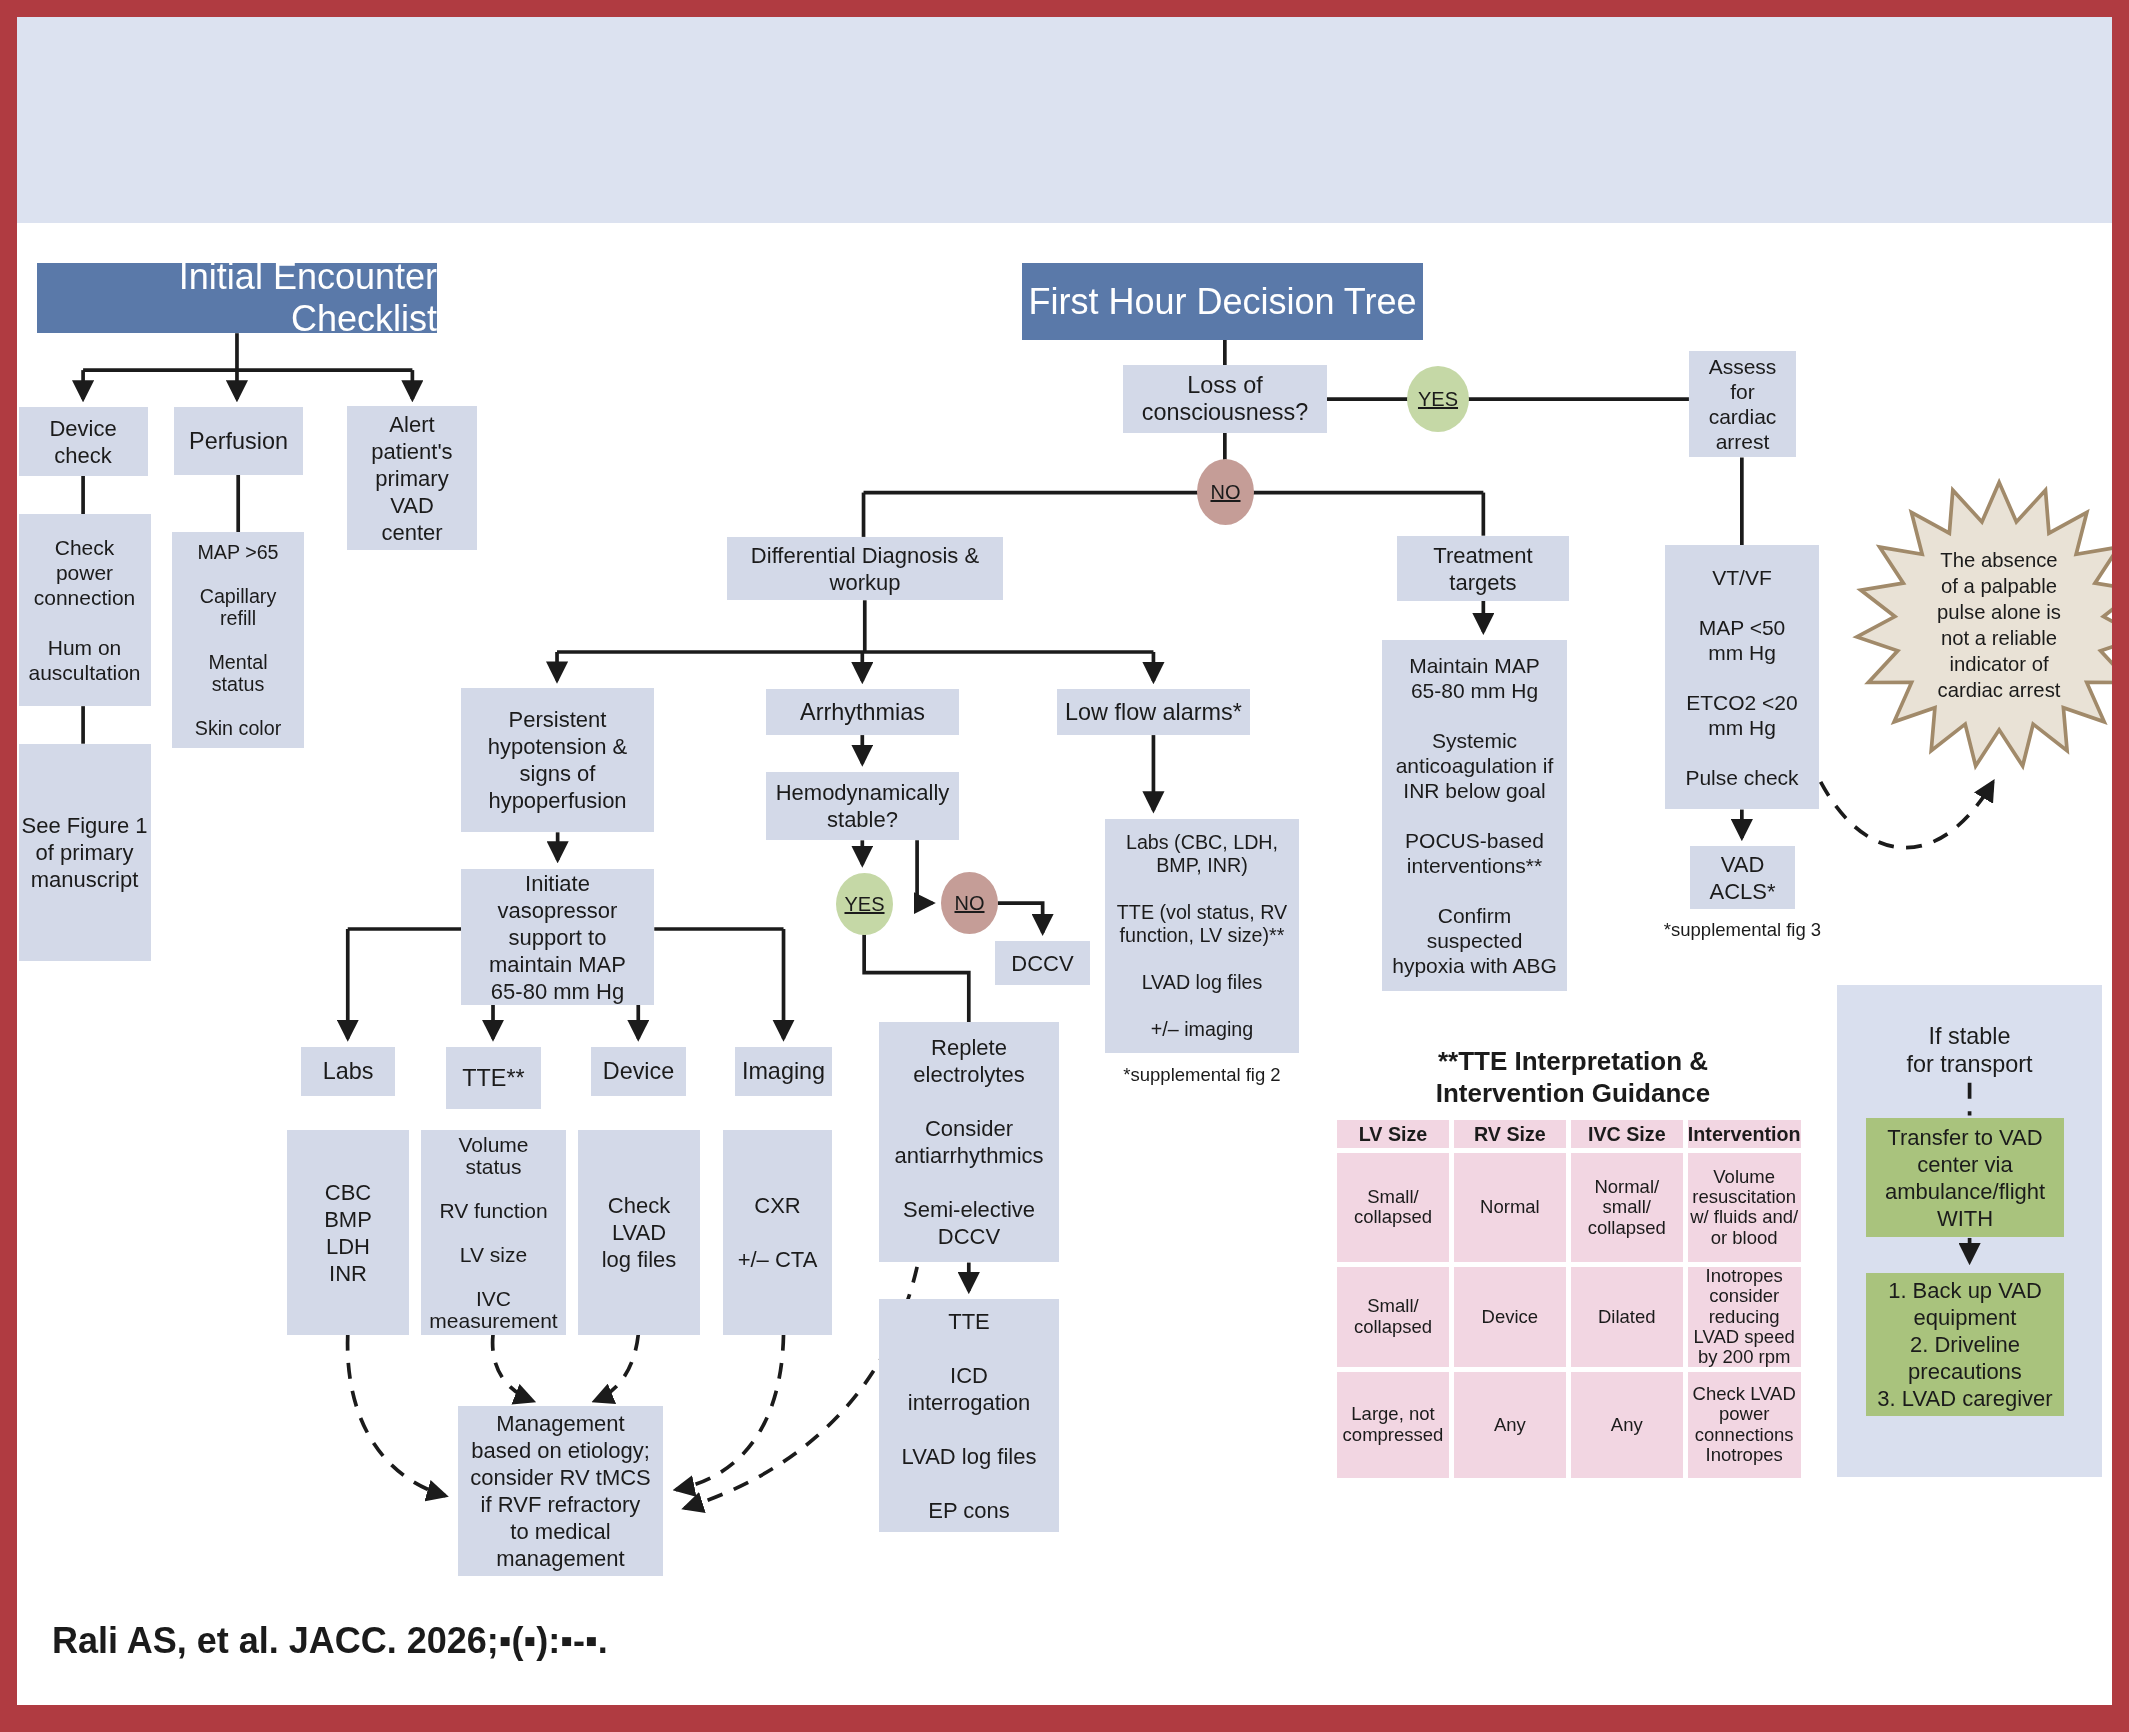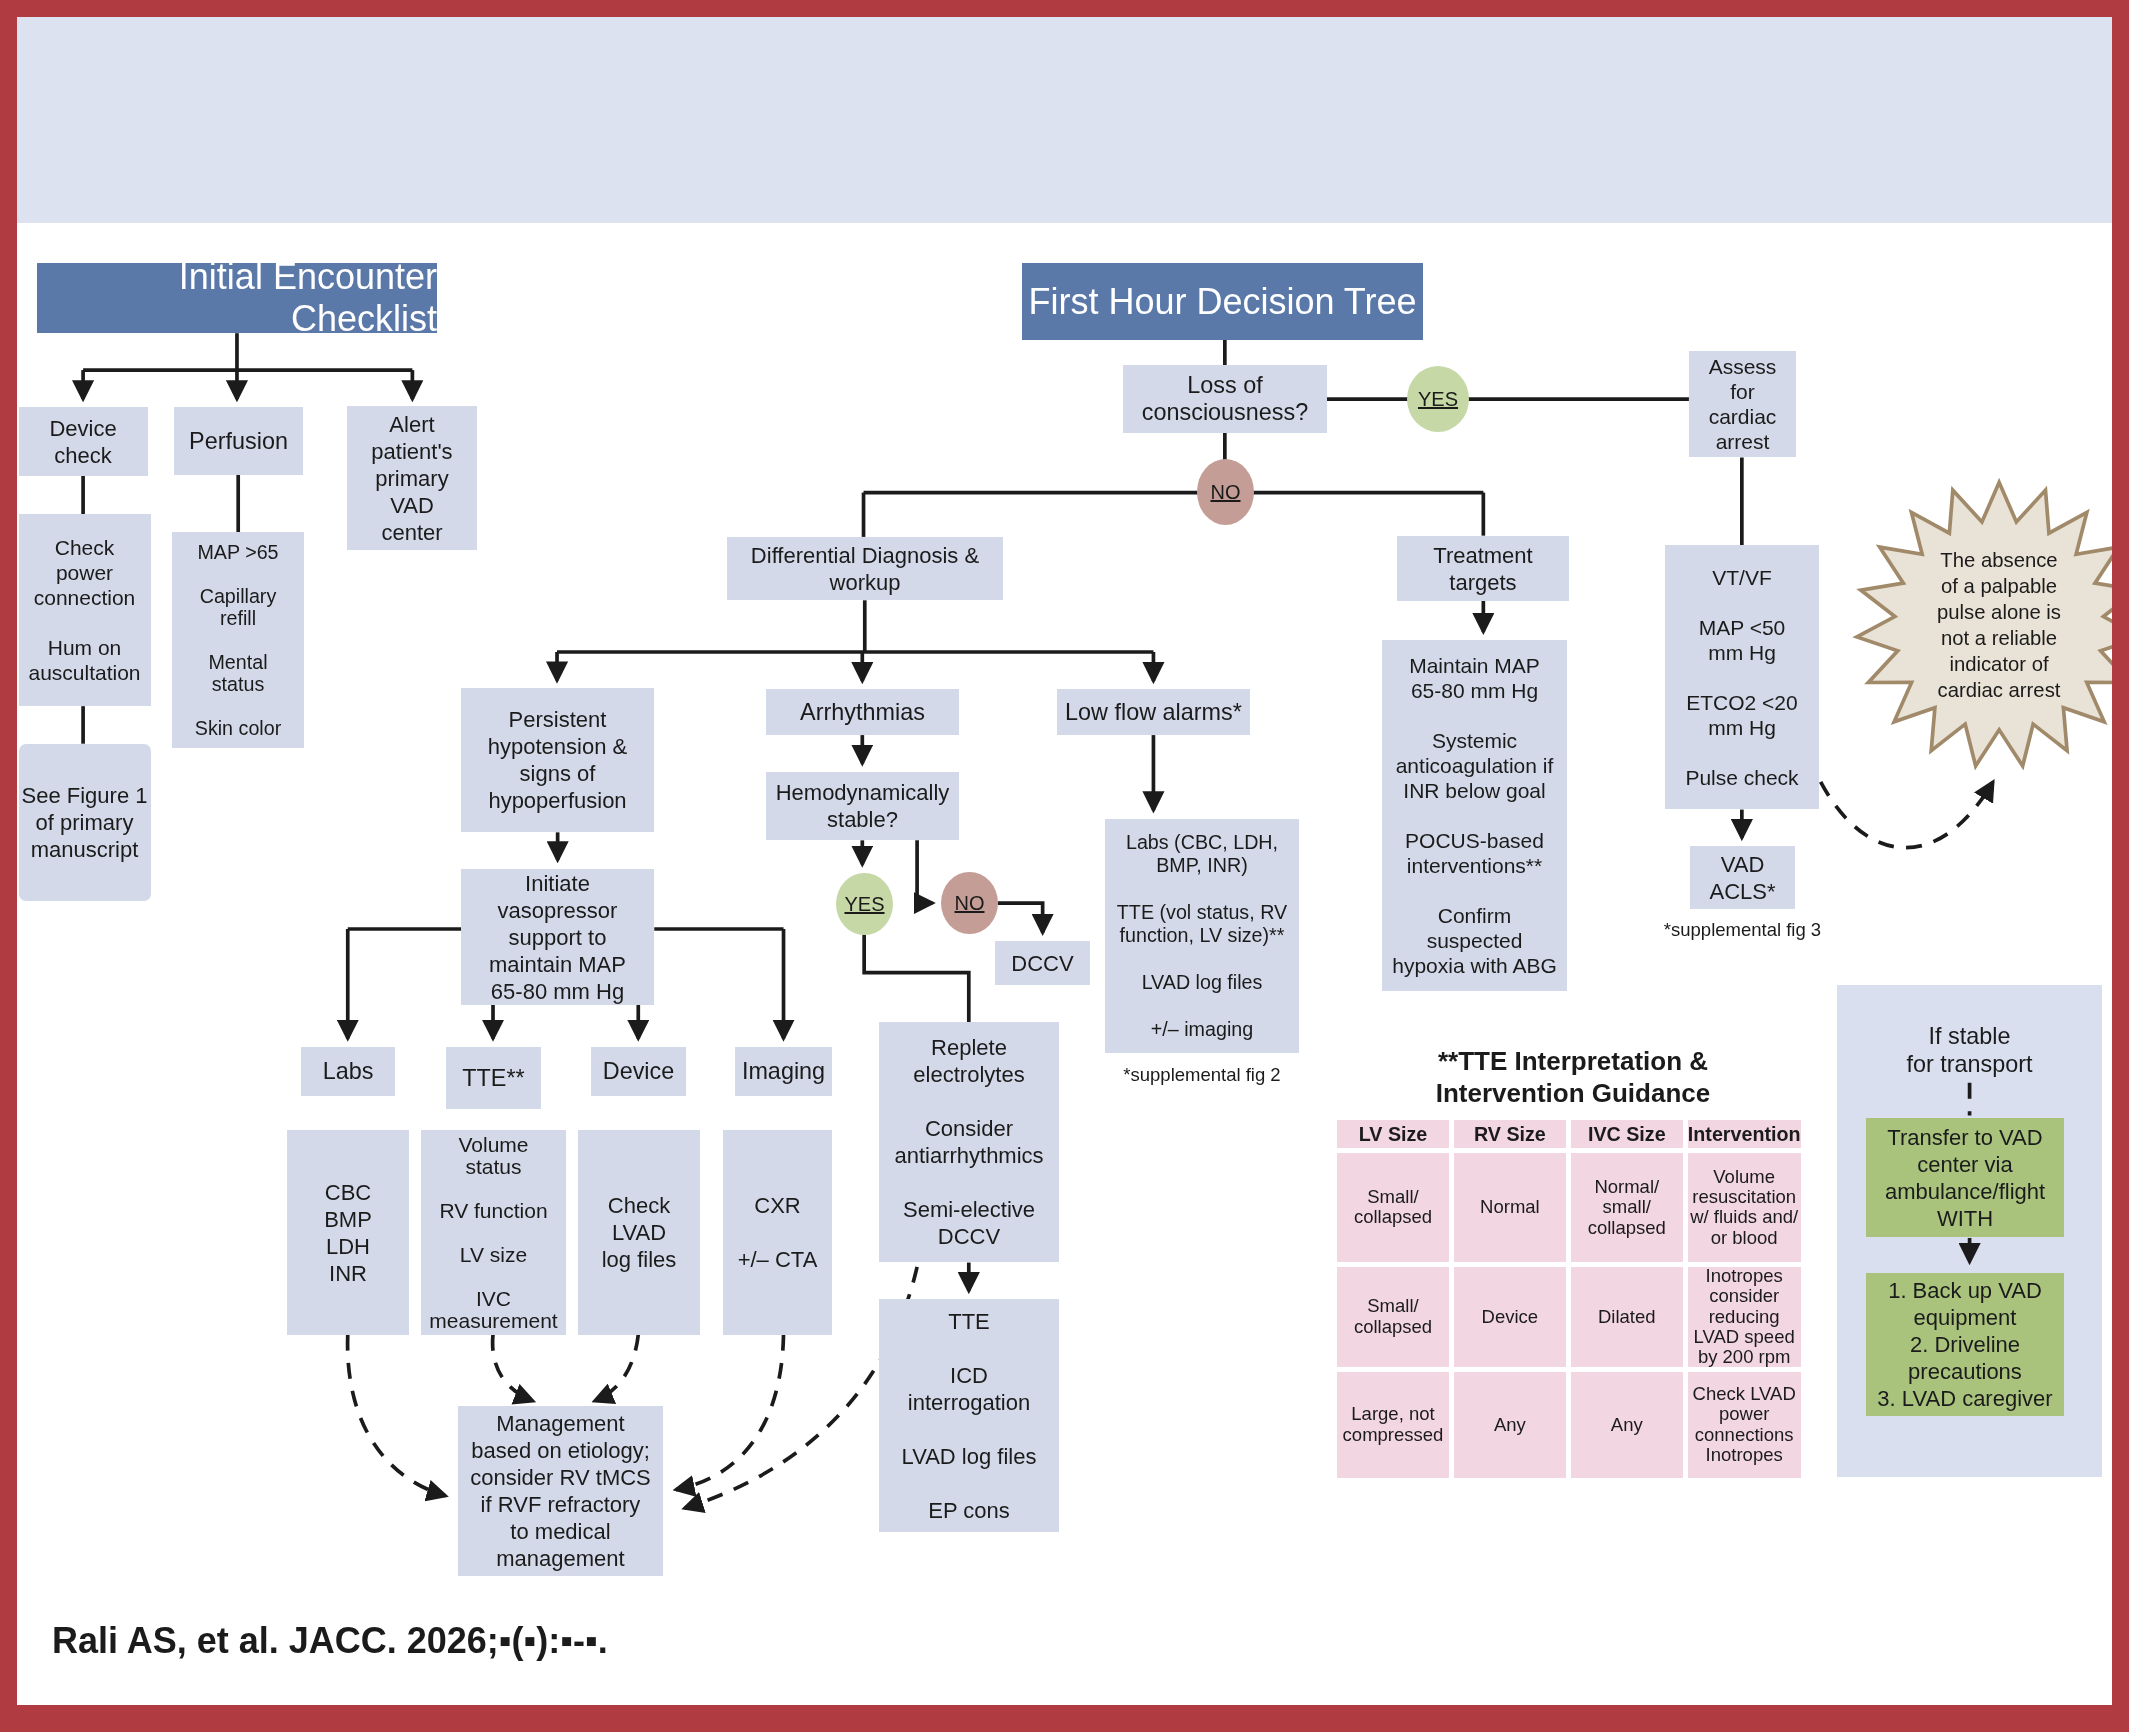--- a/index.html
+++ b/index.html
@@ -129,21 +129,21 @@
 patient's
 primary
 VAD
 center</div>
   <div class="box f34" style="left:18.5px;top:514px;width:132px;height:192px;">Check
 power
 connection
 
 Hum on
 auscultation</div>
-  <div class="box" style="left:18.5px;top:744px;width:132px;height:157px;border-radius:7px;">See Figure 1
+  <div class="box" style="left:18.5px;top:744px;width:132px;height:217px;">See Figure 1
 of primary
 manuscript</div>
   <div class="box f32 lh36" style="left:172px;top:532px;width:132px;height:216px;">MAP &gt;65
 
 Capillary
 refill
 
 Mental
 status
 

